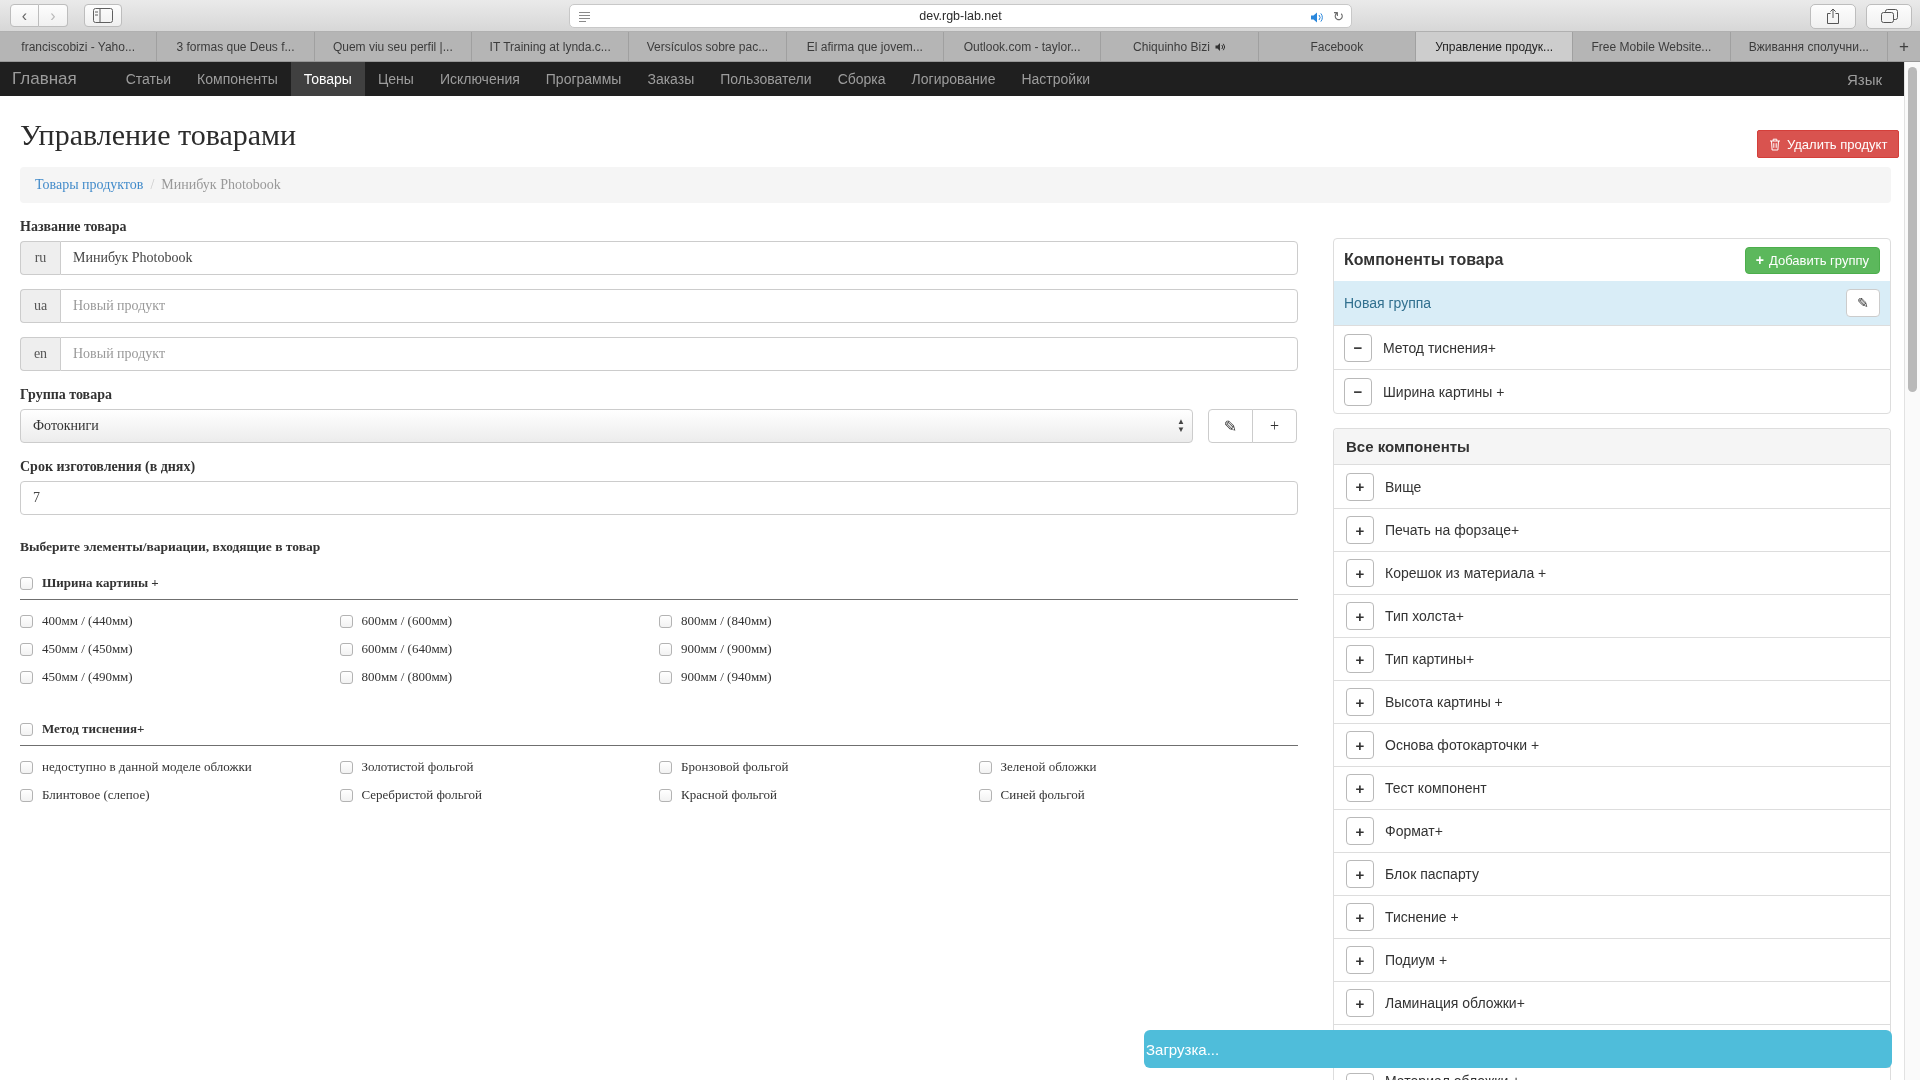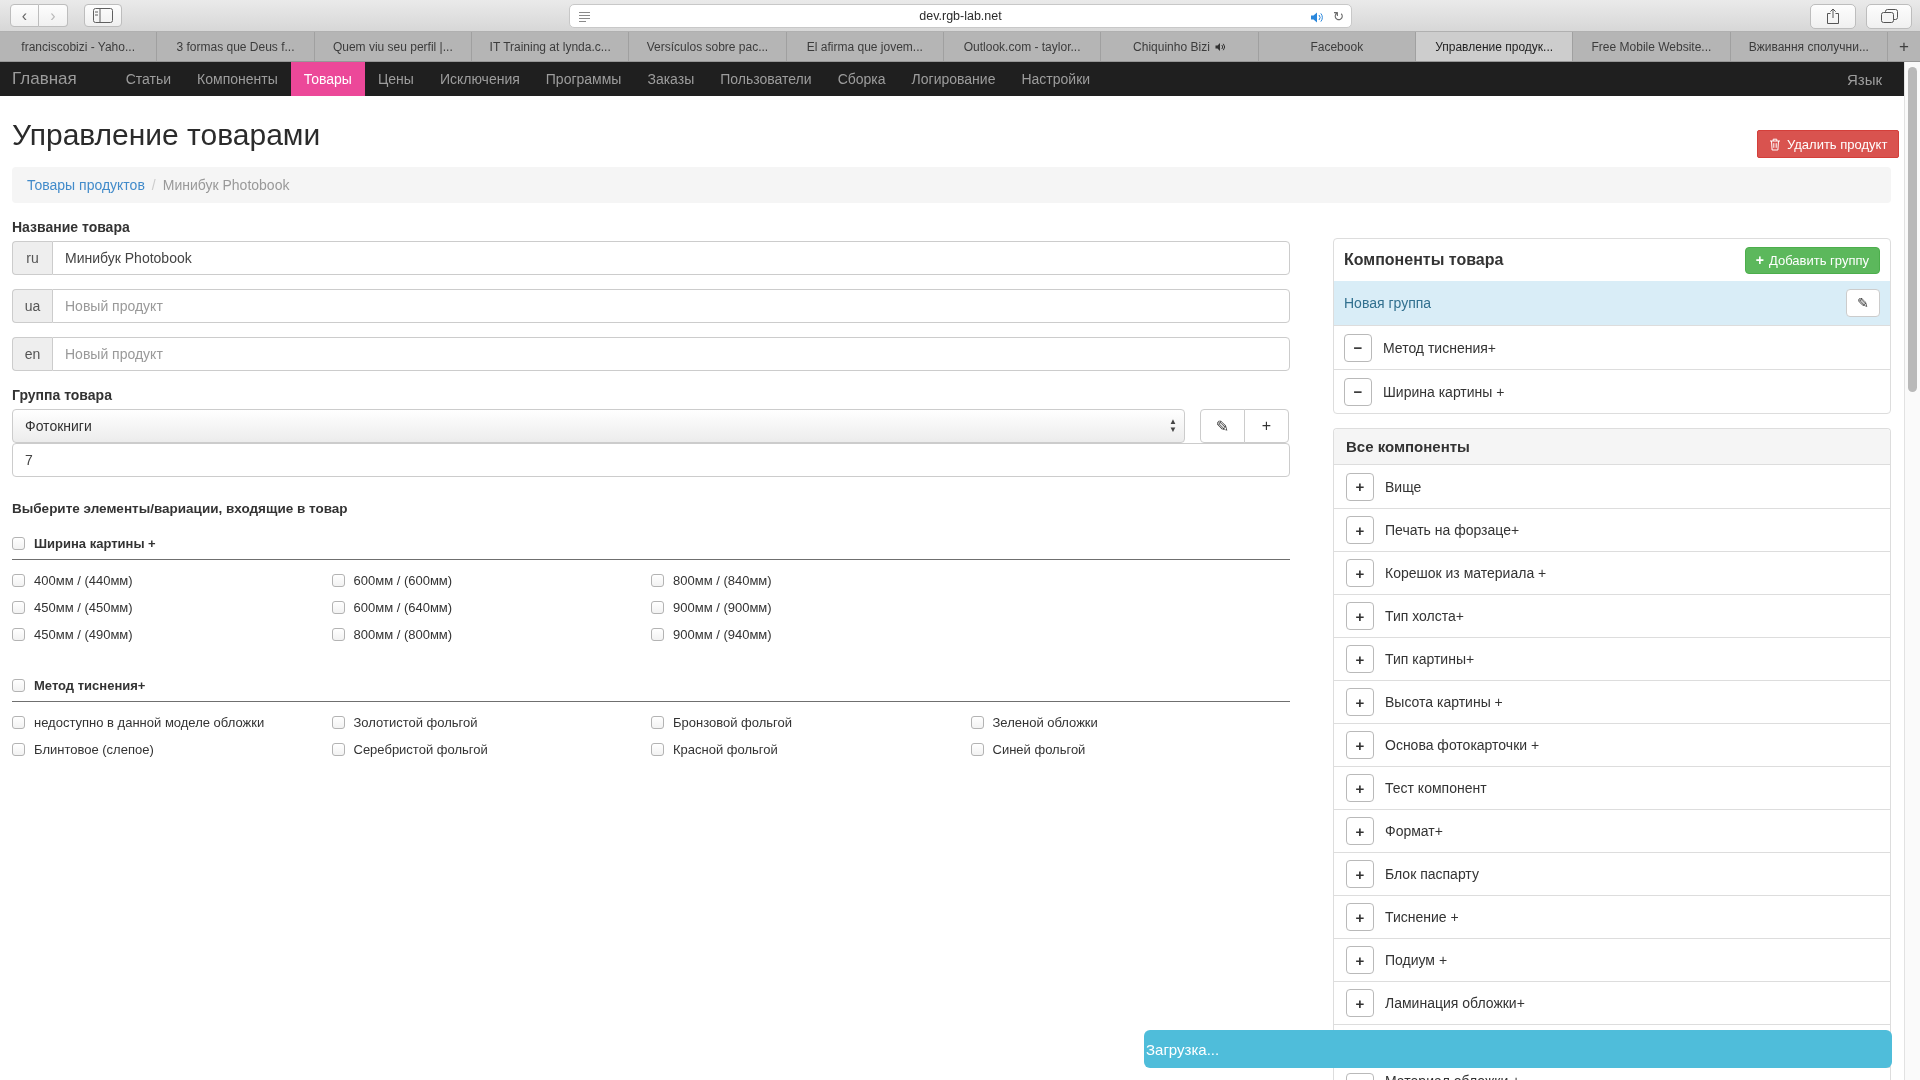--- a/index.html
+++ b/index.html
@@ -44,26 +44,26 @@
     display:flex; align-items:center; justify-content:center; gap:5px;
     font-size:12px; color:#3c3c3c; white-space:nowrap; overflow:hidden; cursor:default;
   }
   .tab.active { background:#cdcdcd; color:#1f1f1f; }
   .newtab { width:32px; display:flex; align-items:center; justify-content:center; font-size:17px; color:#3f3f3f; }
 
   
   .navbar { height:34px; background:#1f1f1f; display:flex; align-items:stretch; padding-left:12px; position:relative; }
   .brand { color:#9b9b9b; font-size:17px; display:flex; align-items:center; margin-right:36px; }
   .nav-item { color:#9d9d9d; font-size:14px; display:flex; align-items:center; padding:0 13px; cursor:default; }
-  .nav-item.active { background:#ec4899; color:#ffffff; }
+  .nav-item.active { background:#404040; color:#ffffff; }
   .nav-right { position:absolute; right:38px; top:0; bottom:0; display:flex; align-items:center; color:#9d9d9d; font-size:15px; }
 
   
   .page { position:relative; height:984px; }
-  .content { padding:0 29px 0 12px; }
+  .content { padding:0 29px 0 20px;font-family:Liberation Serif, serif; }
   .page-title { font-size:30px; font-weight:500; color:#2b2b2b; margin:0; padding-top:22px; line-height:34px; }
   .btn-danger {
     position:absolute; left:1757px; top:34px; height:28px;
     background:#d9534f; border:1px solid #d43f3a; border-radius:2px;
     color:#fff; font-size:13px; display:flex; align-items:center; gap:6px; padding:0 11px; cursor:default;
   }
   .breadcrumb {
     margin-top:15px; background:#f5f5f5; border-radius:4px;
     padding:10px 15px; font-size:14px; color:#999;
   }
@@ -323,20 +323,21 @@
         <div class="btn-group">
           <div class="btn-default">
               <span>✎</span>
             </div>
           <div class="btn-default">
               <span>+</span>
             </div>
         </div>
       </div>
 
+      <div class="form-label">Срок изготовления (в днях)</div>
       <input class="fc full" type="text" value="7" style="">
 
       <div class="section-label">Выберите элементы/вариации, входящие в товар</div>
 
       
       <div class="cb-header">
         <span class="checkbox"></span>
         <span>Ширина картины +</span>
       </div>
       <div class="cb-grid">

